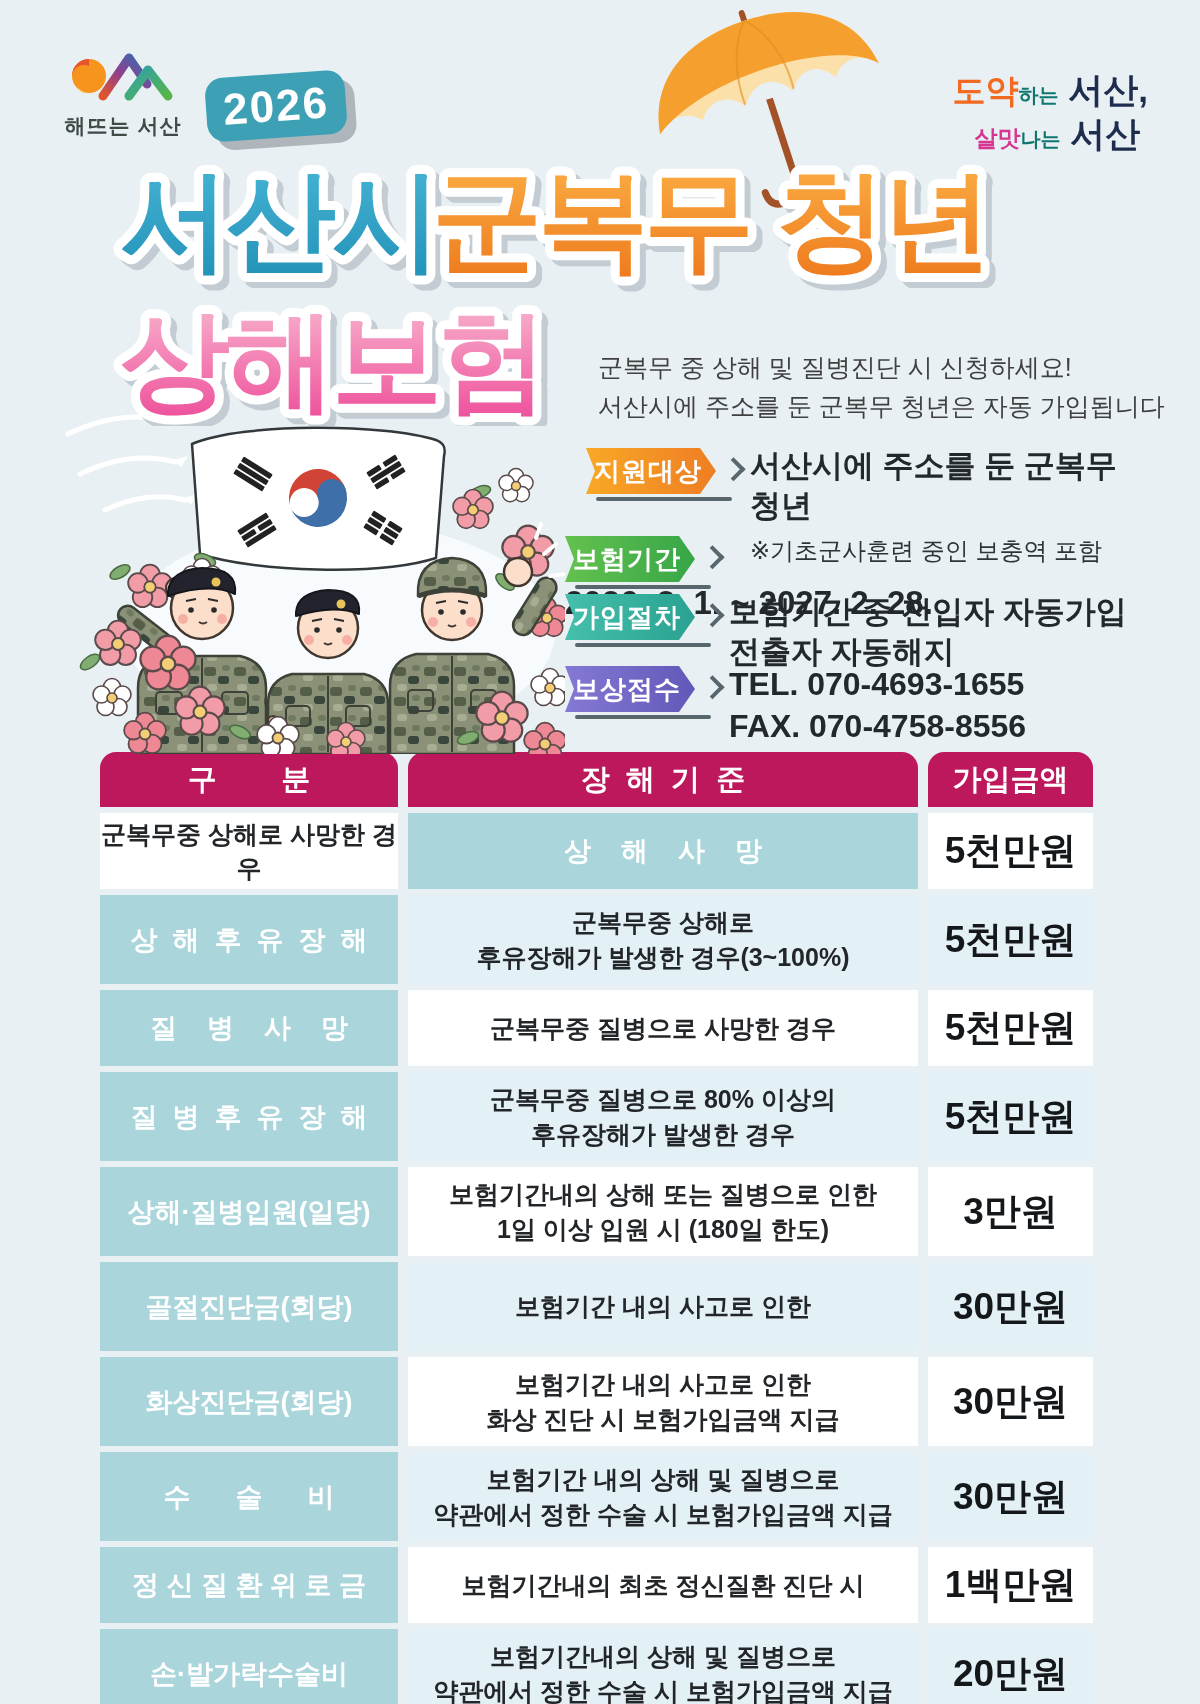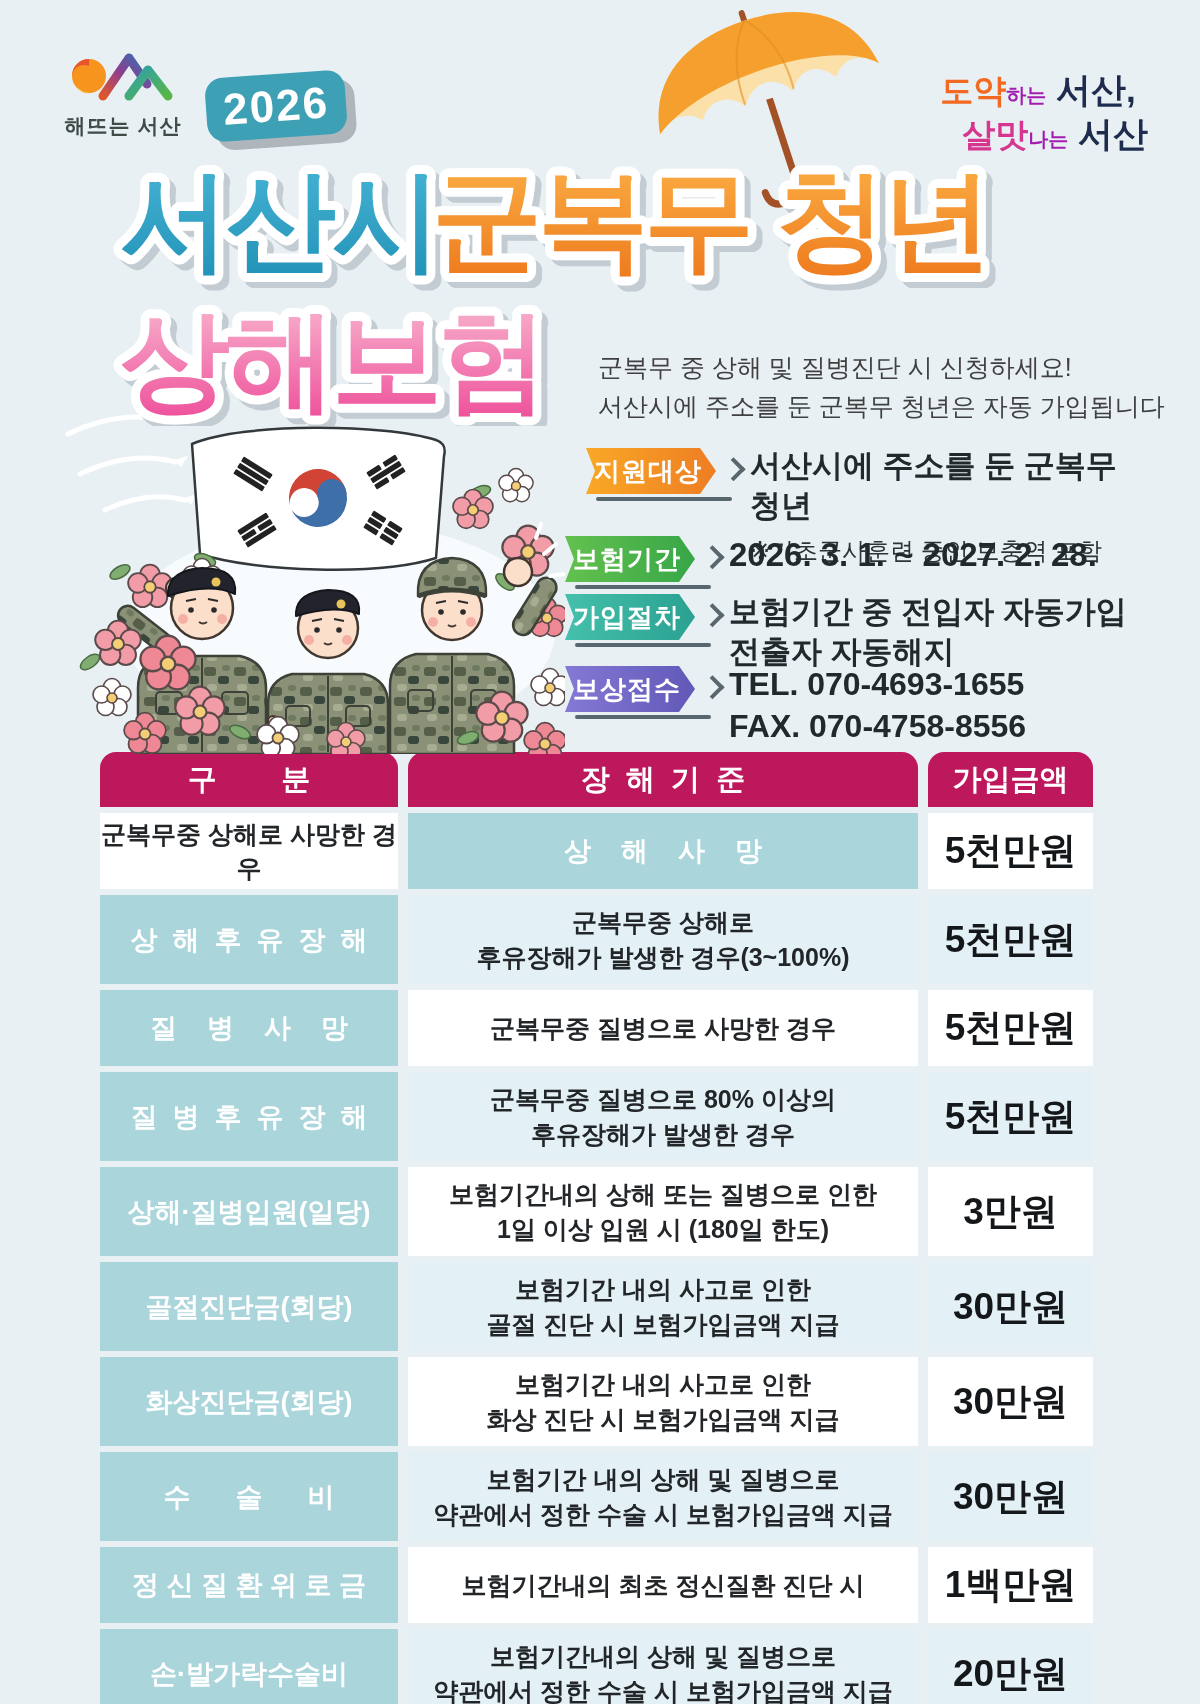--- a/index.html
+++ b/index.html
@@ -23,40 +23,40 @@
     box-shadow:9px 9px 0 rgba(125,135,142,.55);
     color:#fff; font-size:44px; font-weight:800; letter-spacing:2px;
     display:flex; align-items:center; justify-content:center;
   }
 
   .umbrella { position:absolute; left:652px; top:10px; }
 
   .slogan { position:absolute; right:52px; top:70px; text-align:left; line-height:1.15; }
   .slogan .l2 { margin-left:22px; margin-top:4px; }
   .sl-accent-o { color:#F26A21; font-size:33px; font-weight:800; }
-  .sl-accent-m { color:#D6368F; font-size:33px; font-weight:800; }
-  .sl-small { color:#a21caf; font-size:20px; font-weight:700; }
+  .sl-accent-m { color:#D6368F; font-size:23px; font-weight:800; }
+  .sl-small { color:#0f766e; font-size:20px; font-weight:700; }
   .sl-rest { color:#1E2C4E; font-size:35px; font-weight:800; }
 
   .title-svg { position:absolute; left:112px; top:146px; z-index:3; }
   .title-svg text { font-family:"Liberation Sans","DejaVu Sans",sans-serif; font-weight:900;
     stroke-linejoin:round; paint-order:stroke fill; }
   .t-main { stroke:#ffffff; stroke-width:18px; font-size:110px; letter-spacing:-4px; }
   .t-shadow { stroke:#C2CCD2; fill:#C2CCD2; stroke-width:18px; font-size:110px; letter-spacing:-4px; }
 
   .subtitle { position:absolute; left:598px; top:324px; width:580px; z-index:4;
     font-size:25px; font-weight:500; color:#404040; line-height:1.55;margin-top:24px; }
 
   .illustration { position:absolute; left:50px; top:382px; z-index:2; }
 
   
   .info-list { position:absolute; left:565px; top:446px; width:580px; z-index:4; }
   .info-row { position:absolute; left:0; display:flex; align-items:flex-start; }
   .info-row.r1 { top:0;margin-left:21px; }
-  .info-row.r2 { top:88px; }
+  .info-row.r2 { top:88px;flex-direction:column; }
   .info-row.r3 { top:146px; }
   .info-row.r4 { top:218px; }
 
   .ibadge-wrap { position:relative; flex:0 0 auto; margin-right:34px; margin-top:2px; }
   .ibadge {
     width:130px; height:46px; display:flex; align-items:center; justify-content:center;
     padding-left:8px; padding-right:14px;
     color:#fff; font-size:26px; font-weight:800; letter-spacing:1px;
     clip-path:polygon(0 0, calc(100% - 16px) 0, 100% 50%, calc(100% - 16px) 100%, 0 100%, 9px 50%);
   }
@@ -413,21 +413,20 @@
   <div class="cell cat row-double">상해·질병입원(일당)</div>
   <div class="cell crit row-double">
       <div>보험기간내의 상해 또는 질병으로 인한</div>
       <div>1일 이상 입원 시 (180일 한도)</div>
     </div>
   <div class="cell amt row-double">3만원</div>
 
   <div class="cell cat row-double">골절진단금(회당)</div>
   <div class="cell crit row-double alt">
       <div>보험기간 내의 사고로 인한</div>
-      <div>골절 진단 시  보험가입금액 지급</div>
     </div>
   <div class="cell amt row-double alt">30만원</div>
 
   <div class="cell cat row-double">화상진단금(회당)</div>
   <div class="cell crit row-double">
       <div>보험기간 내의 사고로 인한</div>
       <div>화상 진단 시 보험가입금액 지급</div>
     </div>
   <div class="cell amt row-double">30만원</div>
 

